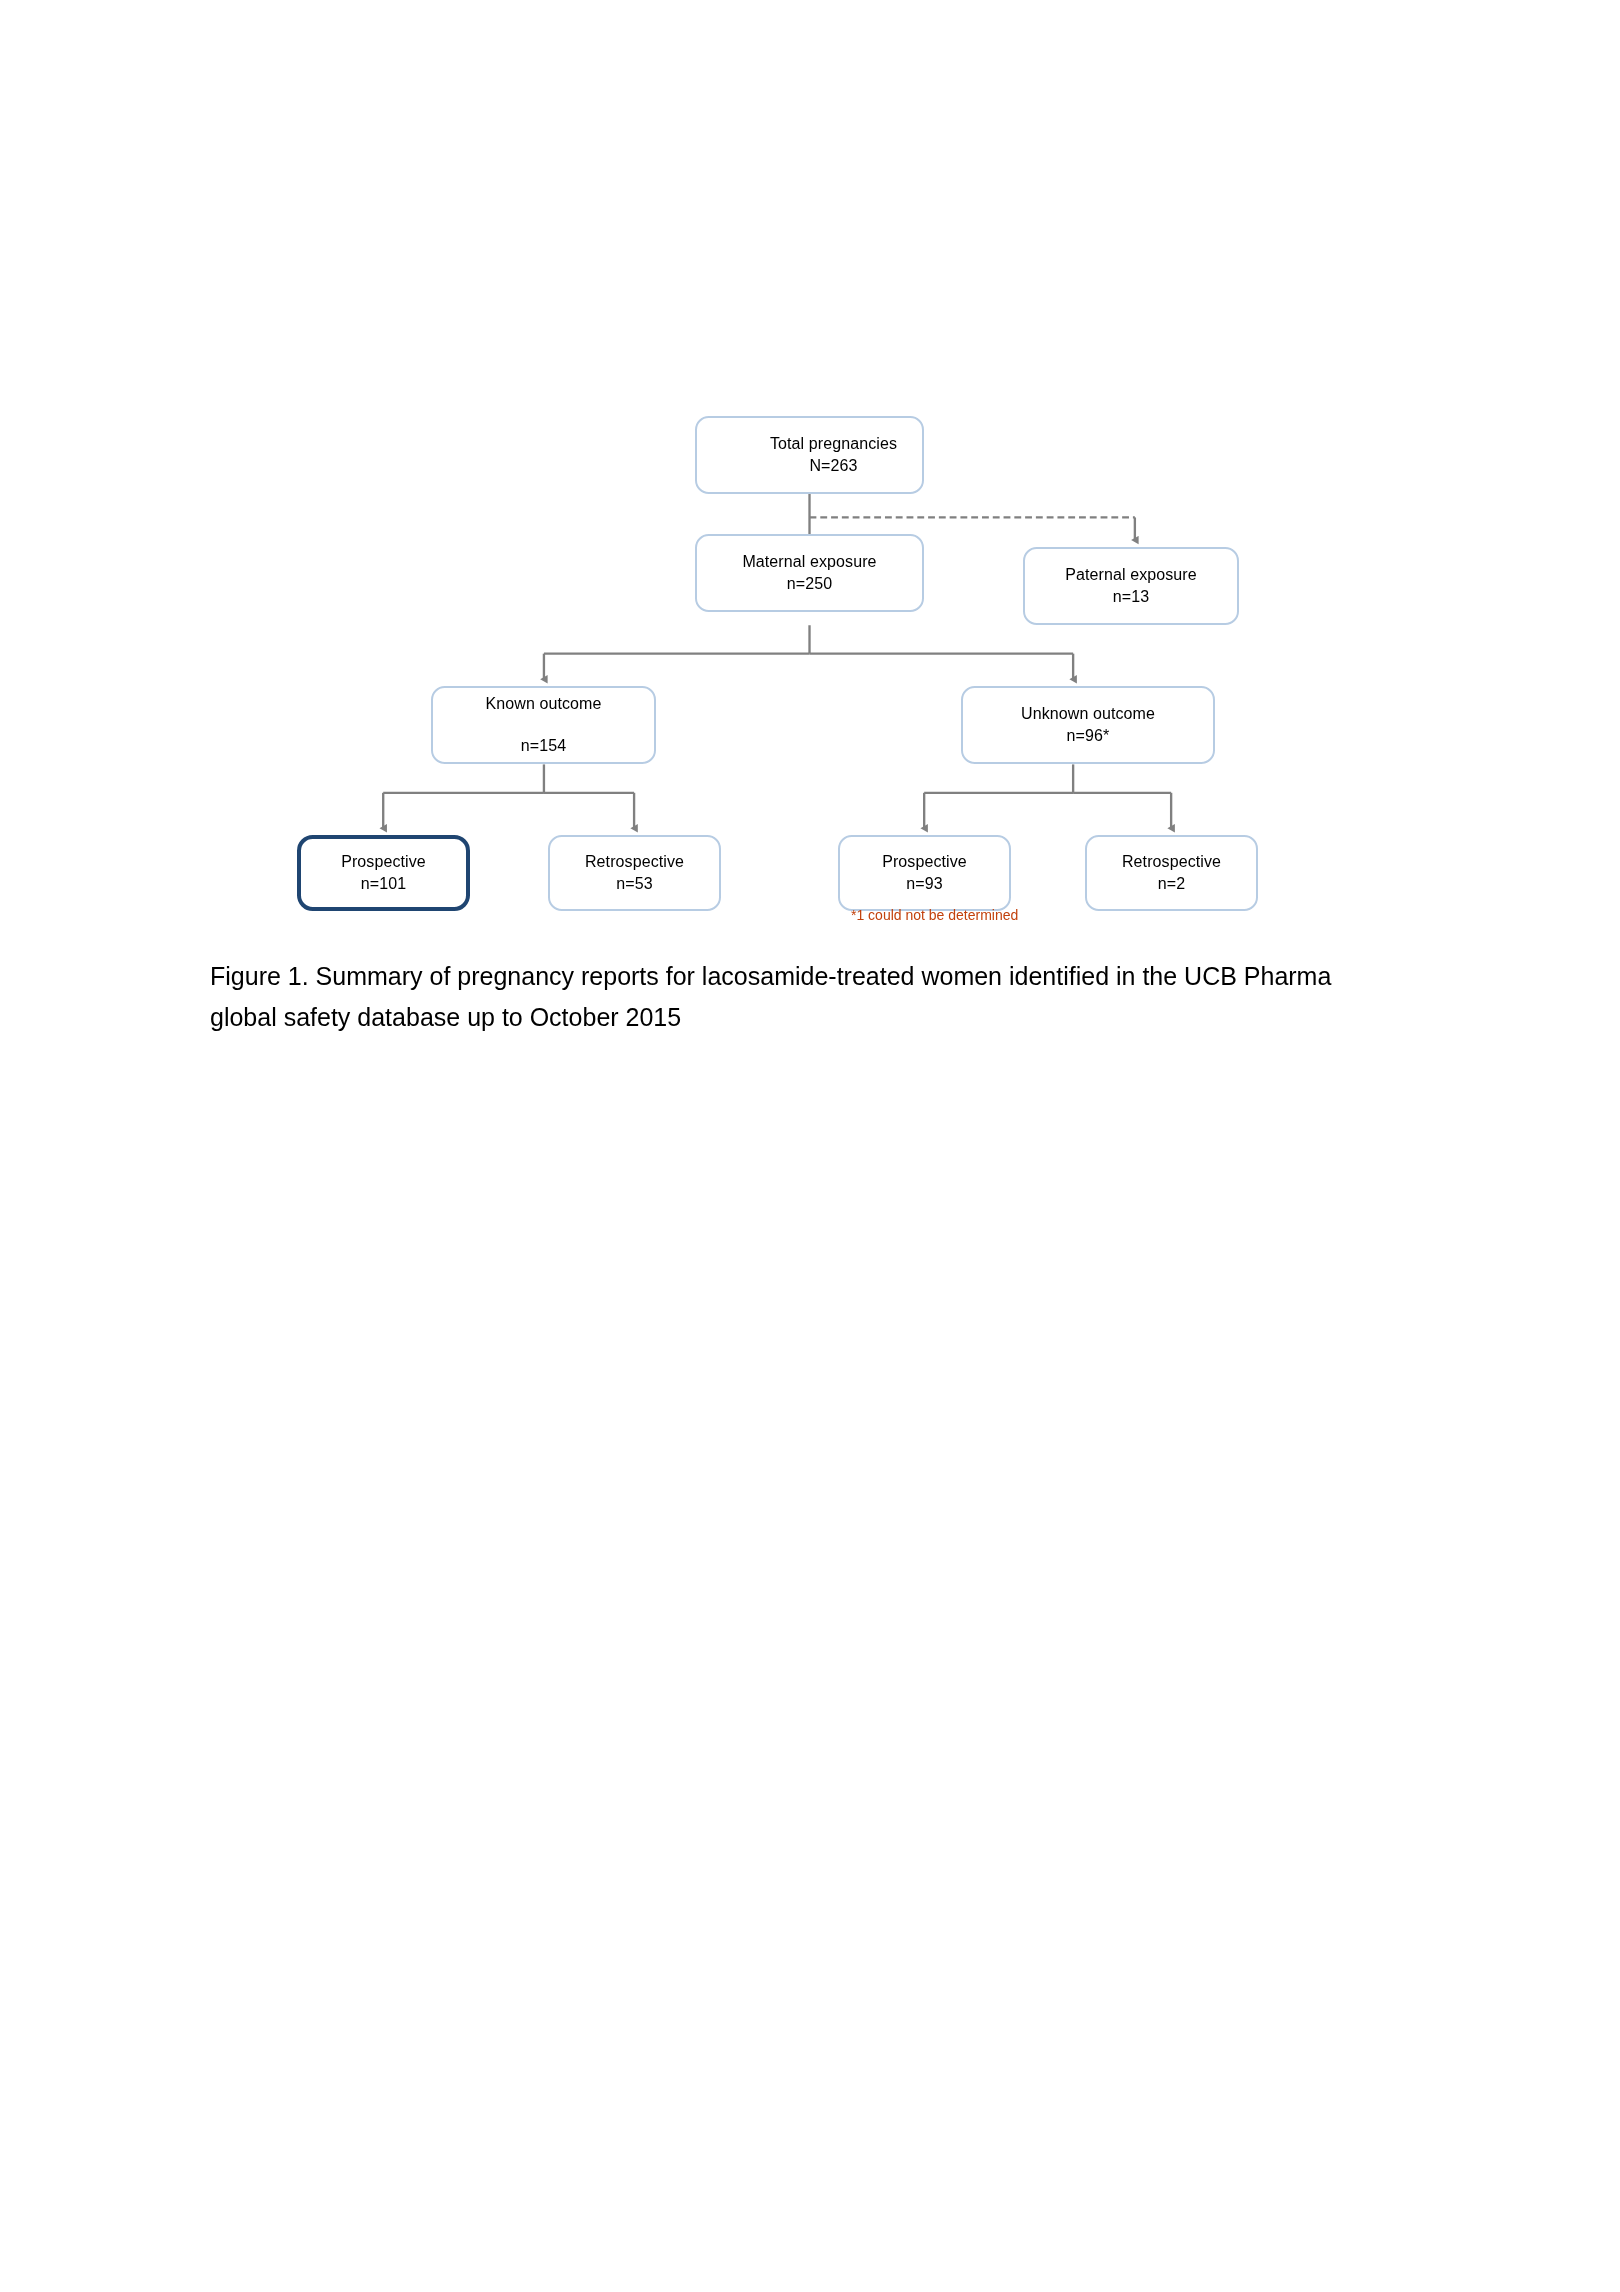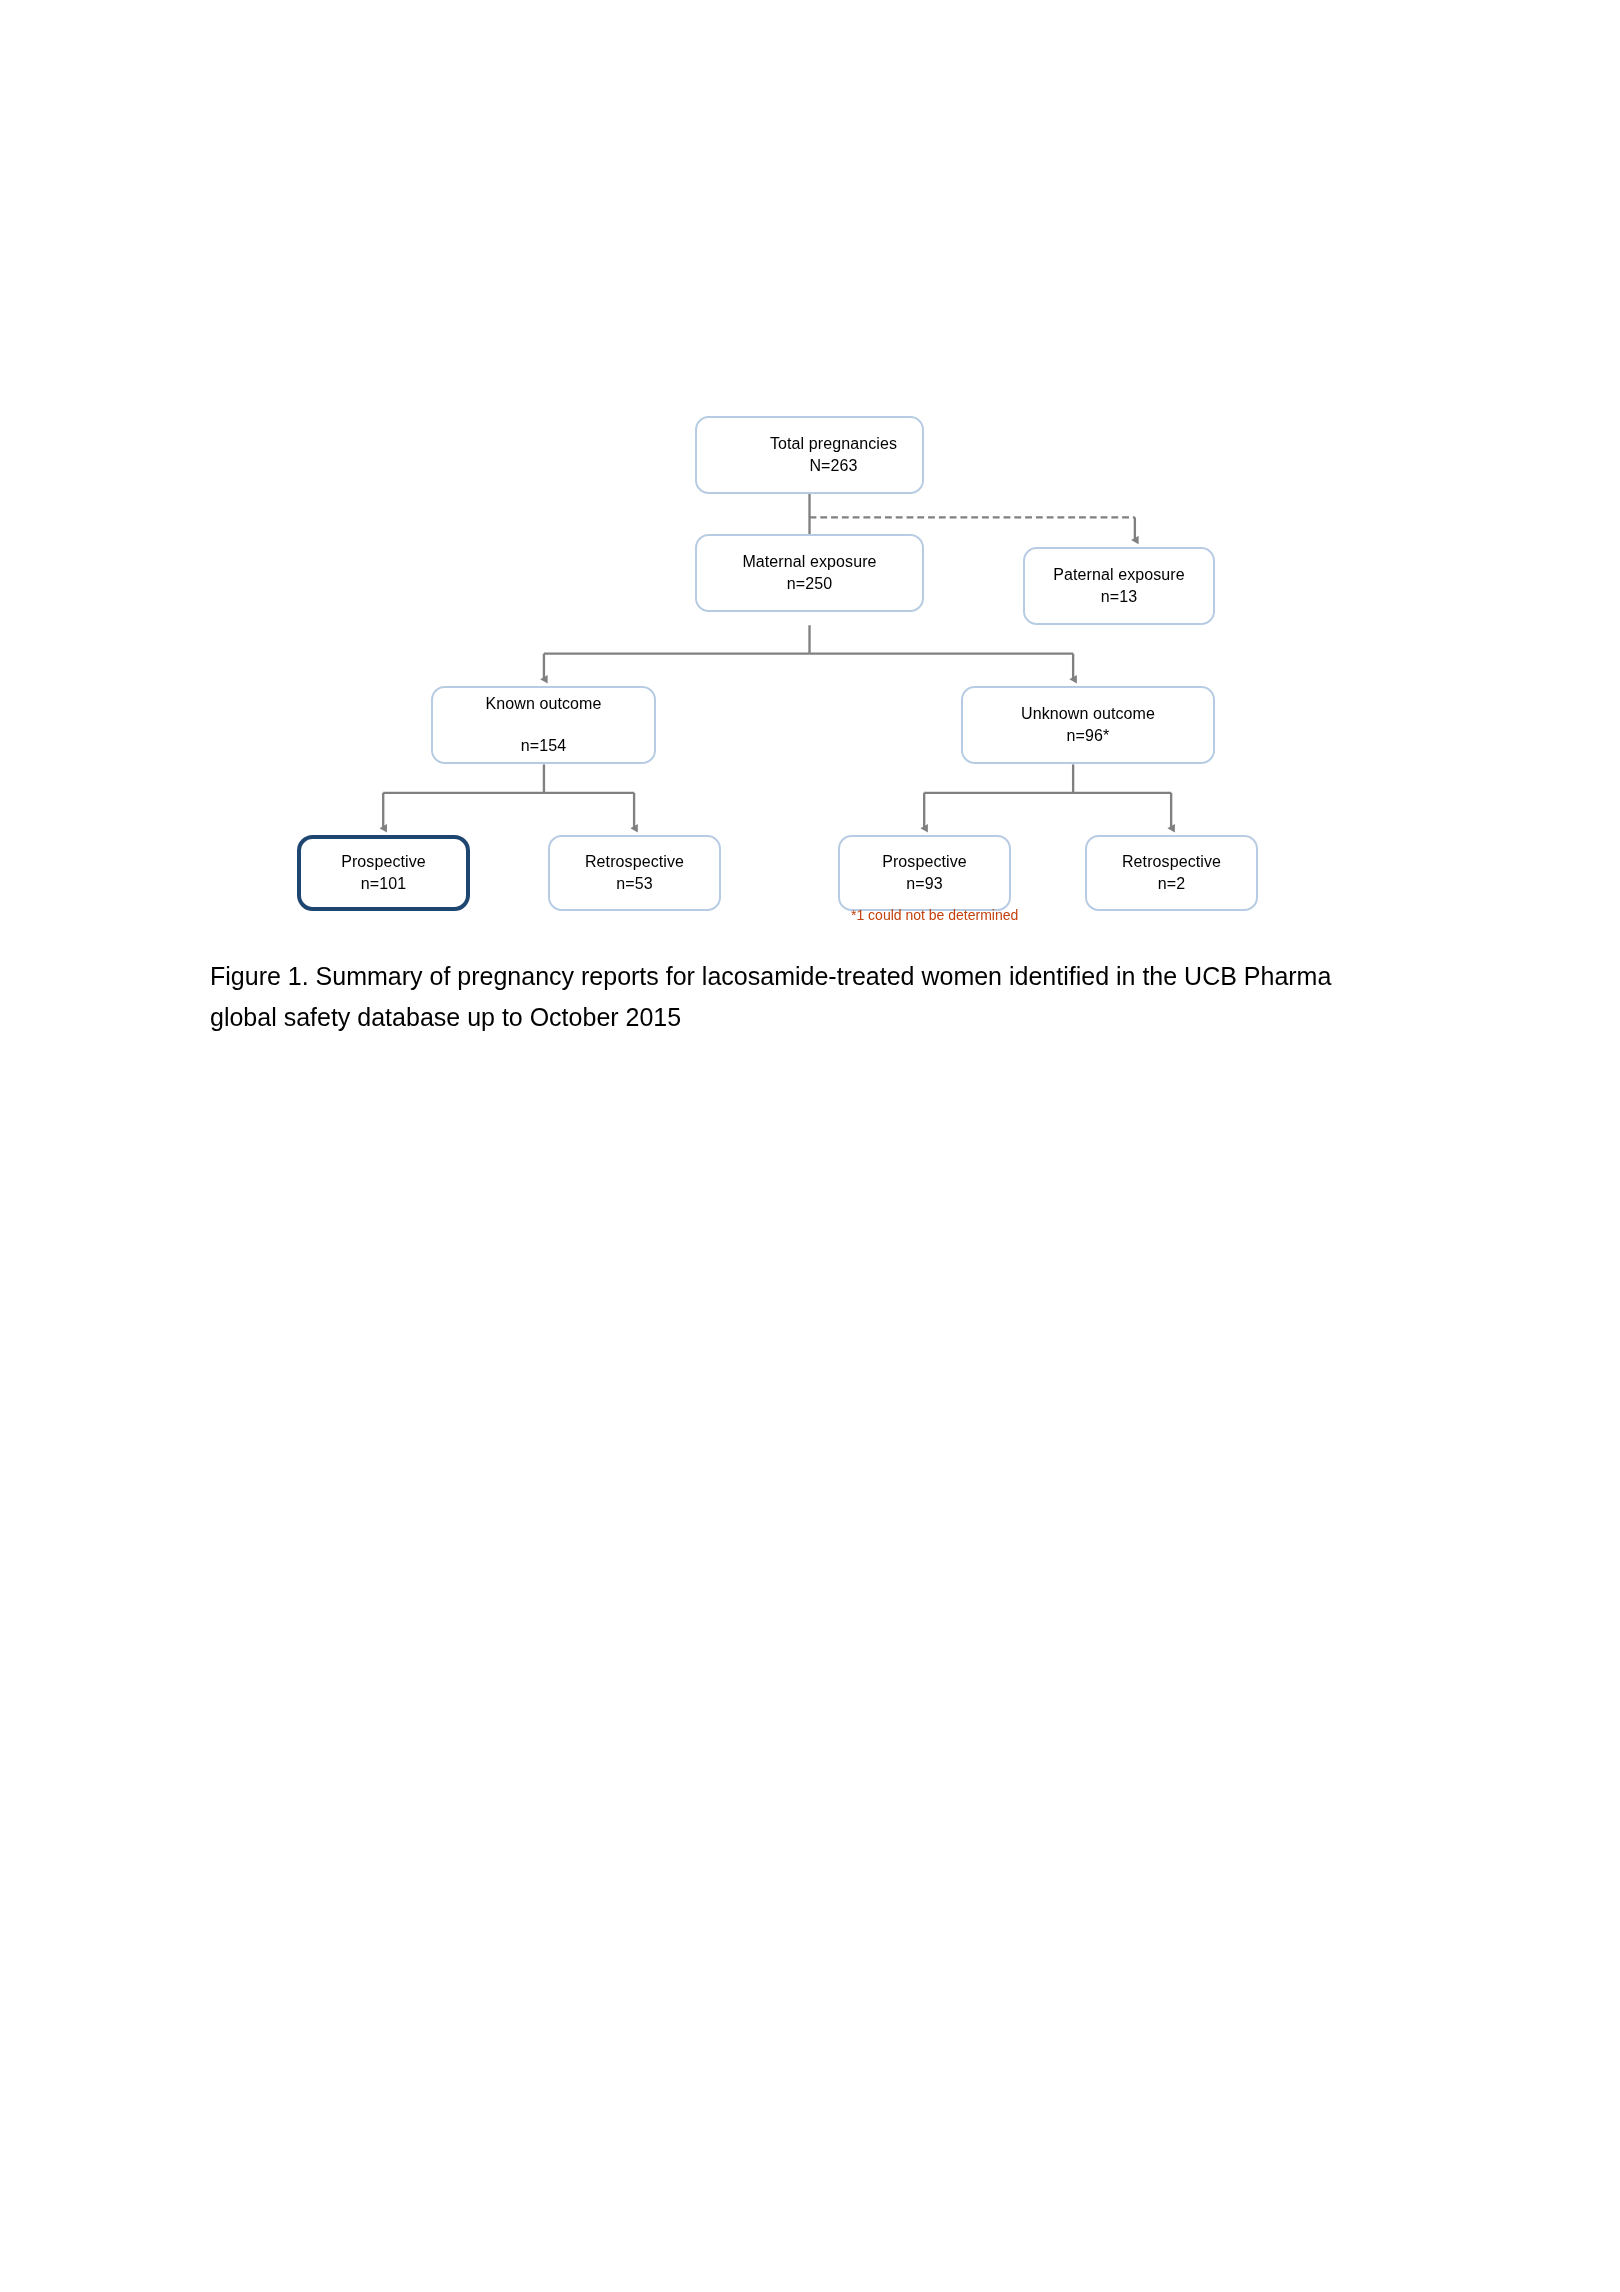--- a/index.html
+++ b/index.html
@@ -63,21 +63,21 @@
     letter-spacing: 0.1px;
   }
   .node .n-count {
     white-space: nowrap;
     letter-spacing: 0.1px;
   }
 
   
   #node-total         { left: 695px;  top: 416px; width: 229px; height: 78px; padding-left: 48px; }
   #node-maternal      { left: 695px;  top: 534px; width: 229px; height: 78px; }
-  #node-paternal      { left: 1023px; top: 547px; width: 192px; height: 78px; }
+  #node-paternal      { left: 1023px; top: 547px; width: 216px; height: 78px; }
   #node-known         { left: 431px;  top: 686px; width: 225px; height: 78px; gap: 20px; }
   #node-unknown       { left: 961px;  top: 686px; width: 254px; height: 78px; }
   #node-prosp-known   { left: 297px;  top: 835px; width: 173px; height: 76px; }
   #node-retro-known   { left: 548px;  top: 835px; width: 173px; height: 76px; }
   #node-prosp-unknown { left: 838px;  top: 835px; width: 173px; height: 76px; }
   #node-retro-unknown { left: 1085px; top: 835px; width: 173px; height: 76px; }
 
   
   #footnote {
     position: absolute;

